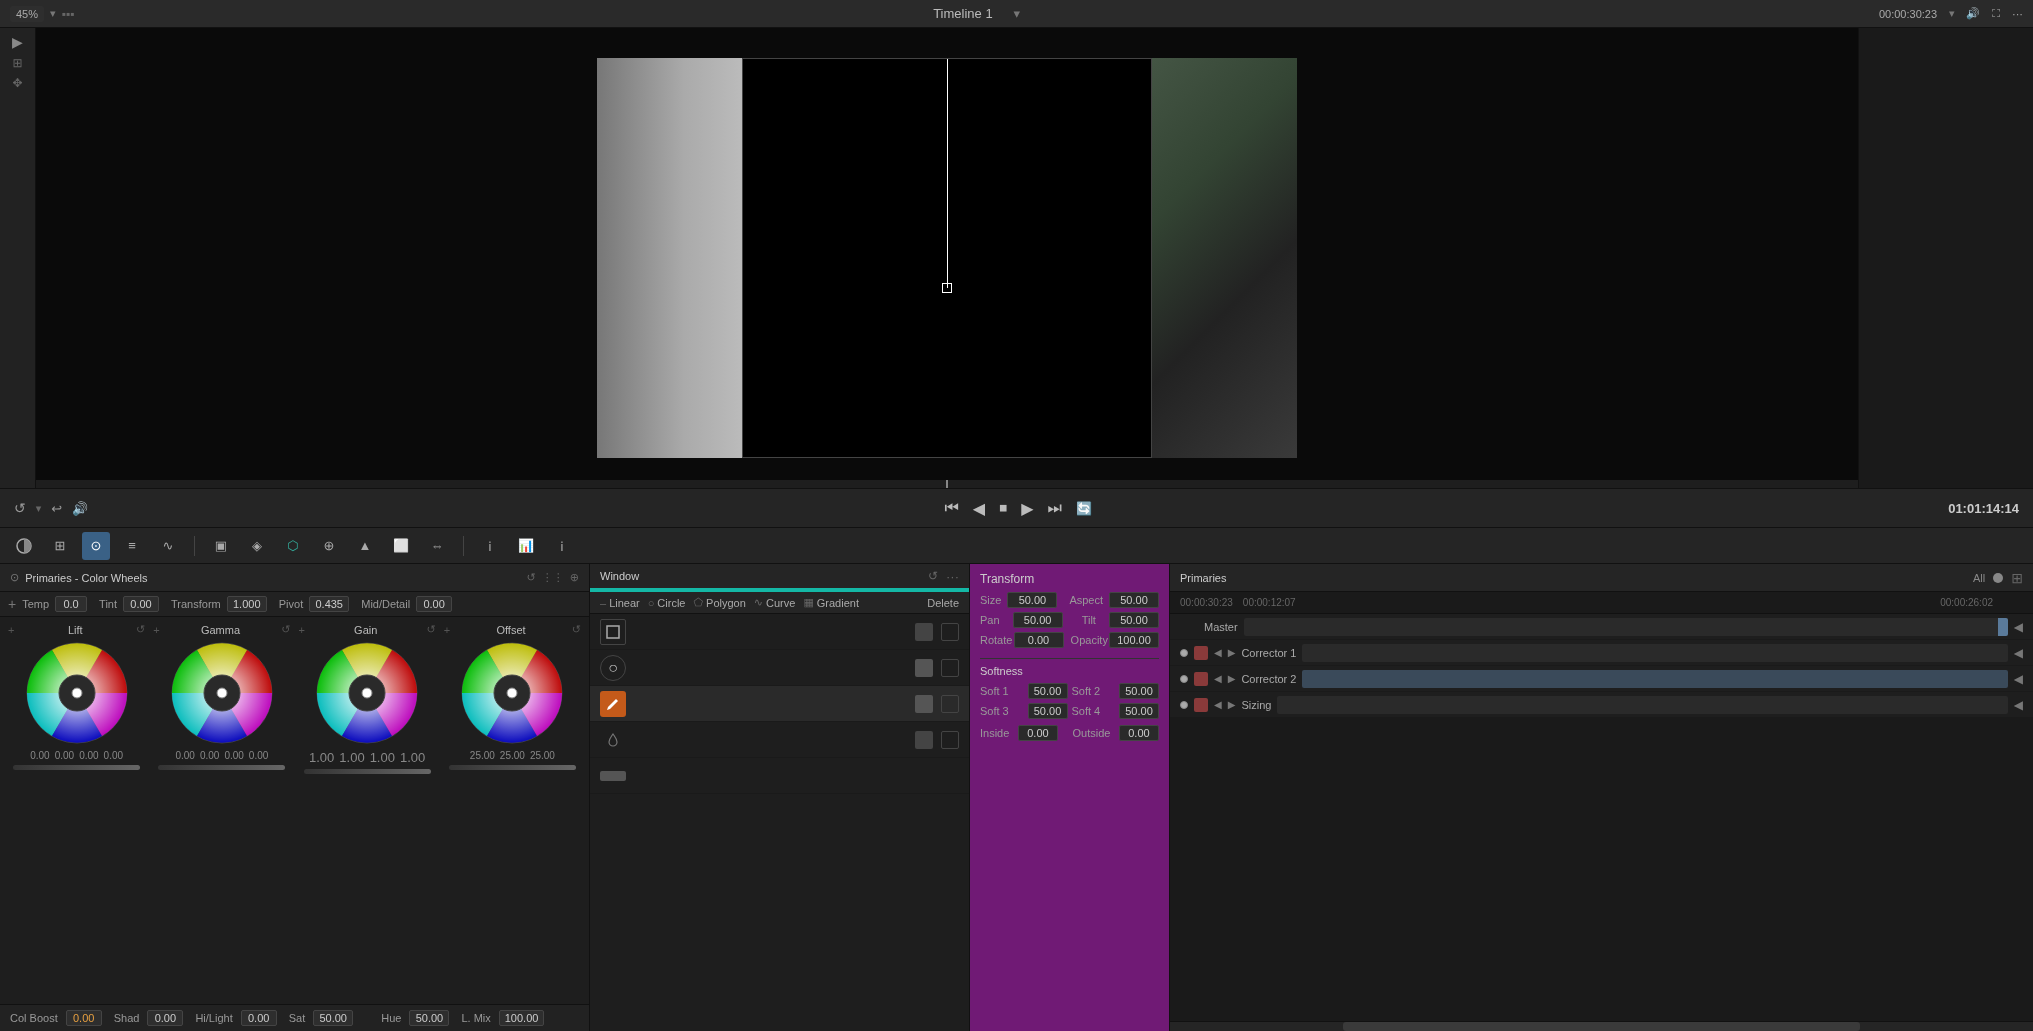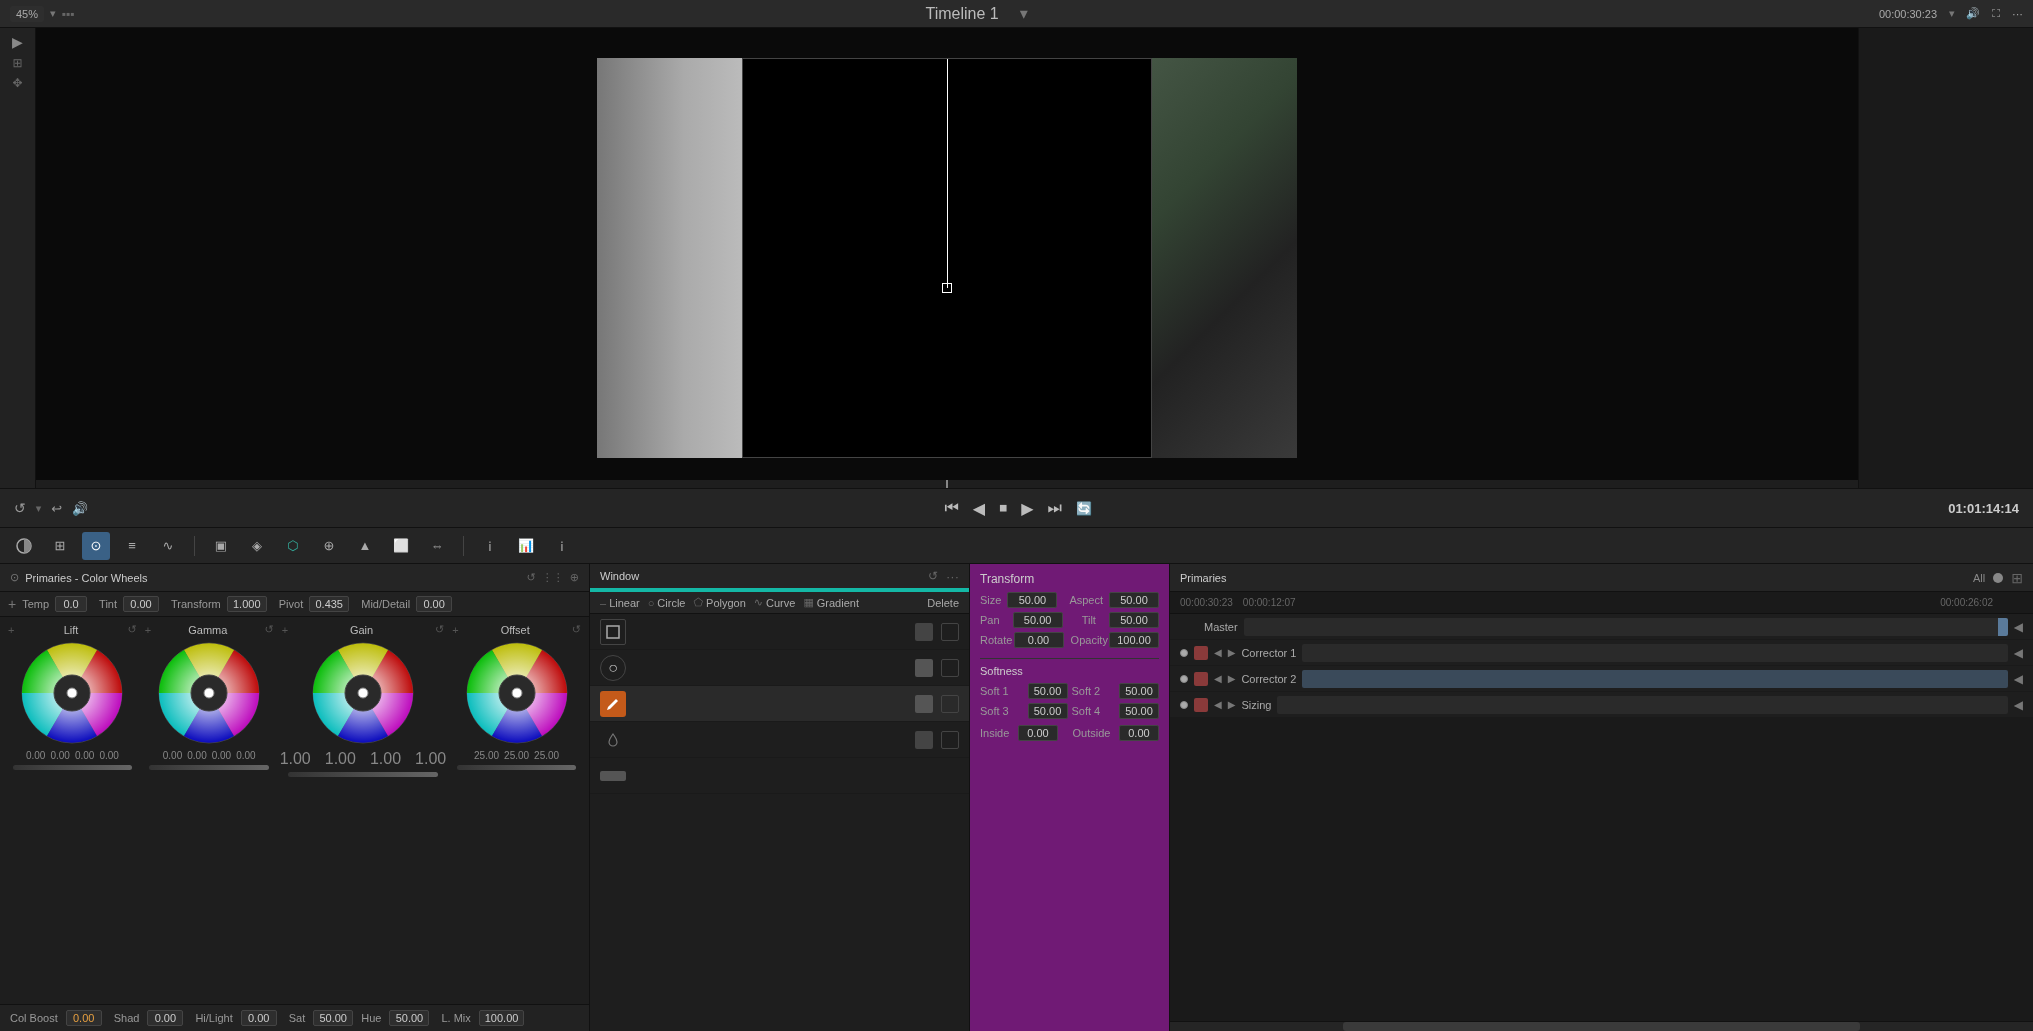--- a/index.html
+++ b/index.html
@@ -18,21 +18,21 @@
     .top-bar {
       height: 28px;
       background: #2a2a2a;
       display: flex;
       align-items: center;
       justify-content: space-between;
       padding: 0 10px;
       border-bottom: 1px solid #111;
     }
     .top-bar-left { display: flex; align-items: center; gap: 6px; color: #aaa; font-size: 11px; }
-    .top-bar-center { display: flex; align-items: center; gap: 21px; color: #bbb; font-size: 16px; }
+    .top-bar-center { display: flex; align-items: center; gap: 21px; color: #bbb; font-size: 13px; }
     .top-bar-right { display: flex; align-items: center; gap: 12px; color: #aaa; font-size: 11px; }
     .viewer-canvas-wrap {
       flex: 1;
       position: relative;
       background: #0a0a0a;
       display: flex;
       align-items: center;
       justify-content: center;
       overflow: hidden;
     }
@@ -308,21 +308,21 @@
             <path d="M54,54 L79,11 A50,50,0,0,0,29,11 Z" fill="#ffff00" opacity="0.7"></path>
             <path d="M54,54 L29,11 A50,50,0,0,0,4,54 Z" fill="#00ff00" opacity="0.7"></path>
             <path d="M54,54 L4,54 A50,50,0,0,0,29,97 Z" fill="#00ffff" opacity="0.7"></path>
             <path d="M54,54 L29,97 A50,50,0,0,0,79,97 Z" fill="#0000ff" opacity="0.7"></path>
             <path d="M54,54 L79,97 A50,50,0,0,0,104,54 Z" fill="#ff00ff" opacity="0.7"></path>
             <circle cx="54" cy="54" r="50" fill="url(#cw3)"></circle>
             <circle cx="54" cy="54" r="18" fill="#2a2a2a" stroke="#444" stroke-width="1"></circle>
             <circle cx="54" cy="54" r="5" fill="#fff" stroke="#888" stroke-width="1"></circle>
           </svg>
         </div>
-        <div style="display:flex;gap:14px;font-size:16px;color:#888;margin-top:3px;">
+        <div style="display:flex;gap:5px;font-size:13px;color:#888;margin-top:3px;">
           <span>1.00</span>
           <span>1.00</span>
           <span>1.00</span>
           <span>1.00</span>
         </div>
         <div style="width:90%;height:5px;background:linear-gradient(to right,#333,#666);border-radius:3px;margin-top:4px;"></div>
       </div>
 
       <div style="flex:1;display:flex;flex-direction:column;align-items:center;">
         <div style="display:flex;align-items:center;justify-content:space-between;width:100%;padding:0 2px 3px 2px;">
@@ -361,21 +361,21 @@
 
     <div style="display:flex;align-items:center;gap:8px;padding:5px 10px;background:#222;border-top:1px solid #111;font-size:11px;">
       <span style="color:#999;">Col Boost</span>
       <span style="color:#e8a040;background:#2e2e2e;border:1px solid #444;padding:1px 5px;border-radius:2px;min-width:36px;text-align:center;cursor:pointer;">0.00</span>
       <span style="color:#999;margin-left:4px;">Shad</span>
       <span style="color:#ccc;background:#2e2e2e;border:1px solid #444;padding:1px 5px;border-radius:2px;min-width:36px;text-align:center;cursor:pointer;">0.00</span>
       <span style="color:#999;margin-left:4px;">Hi/Light</span>
       <span style="color:#ccc;background:#2e2e2e;border:1px solid #444;padding:1px 5px;border-radius:2px;min-width:36px;text-align:center;cursor:pointer;">0.00</span>
       <span style="color:#999;margin-left:4px;">Sat</span>
       <span style="color:#ccc;background:#2e2e2e;border:1px solid #444;padding:1px 5px;border-radius:2px;min-width:40px;text-align:center;cursor:pointer;">50.00</span>
-      <span style="color:#999;margin-left:0;">Hue</span>
+      <span style="color:#999;margin-left:20px;">Hue</span>
       <span style="color:#ccc;background:#2e2e2e;border:1px solid #444;padding:1px 5px;border-radius:2px;min-width:40px;text-align:center;cursor:pointer;">50.00</span>
       <span style="color:#999;margin-left:4px;">L. Mix</span>
       <span style="color:#ccc;background:#2e2e2e;border:1px solid #444;padding:1px 5px;border-radius:2px;min-width:44px;text-align:center;cursor:pointer;">100.00</span>
     </div>
   </div>
 
   <div style="width:380px;background:#1e1e1e;border-right:1px solid #111;display:flex;flex-direction:column;">
 
     <div style="height:28px;background:#252525;display:flex;align-items:center;justify-content:space-between;padding:0 10px;border-bottom:4px solid #14b8a6;">
       <span style="color:#ccc;">Window</span>

